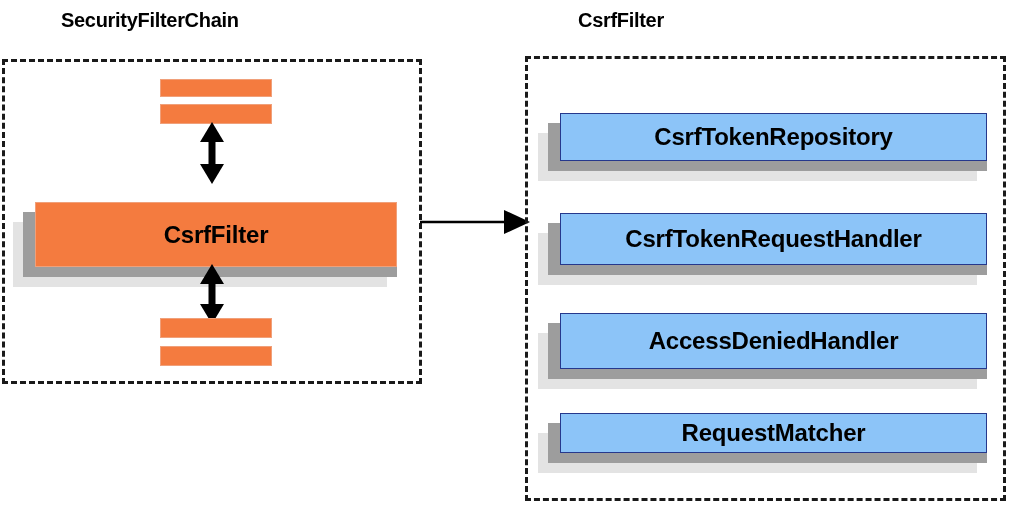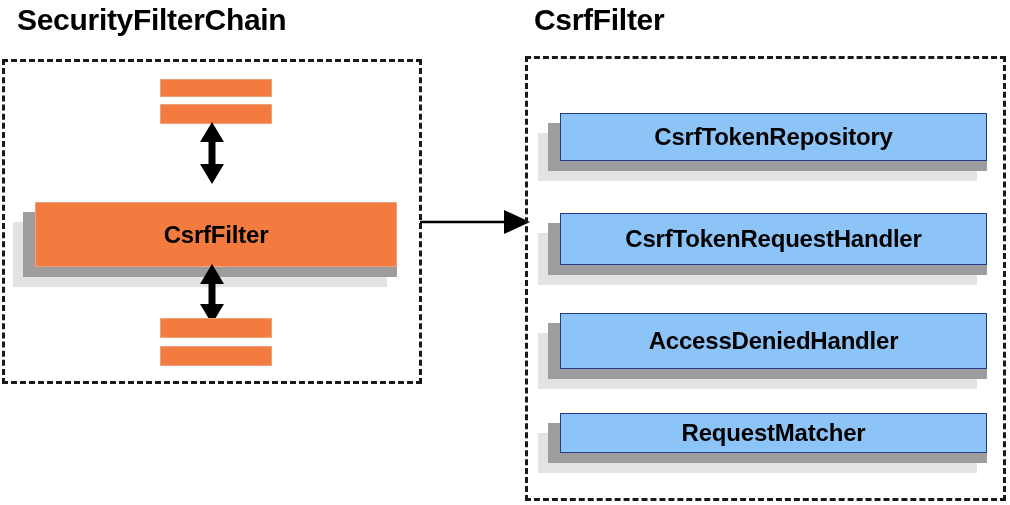--- a/index.html
+++ b/index.html
@@ -15,25 +15,26 @@
     width: 1010px;
     height: 505px;
     background: #ffffff;
     overflow: hidden;
   }
 
   
   .section-title {
     position: absolute;
     font-weight: bold;
-    font-size: 30px;
+    font-size: 20px;
     line-height: 28px;
     color: #000000;
     white-space: nowrap;
     letter-spacing: -0.3px;
+    margin-left: 44px;
   }
   #title-left  { left: 17px;  top: 6px; }
   #title-right { left: 534px; top: 6px; }
 
   
   .dashed-box {
     position: absolute;
     border: 3px dashed #1a1a1a;
     background: transparent;
     box-sizing: border-box;

